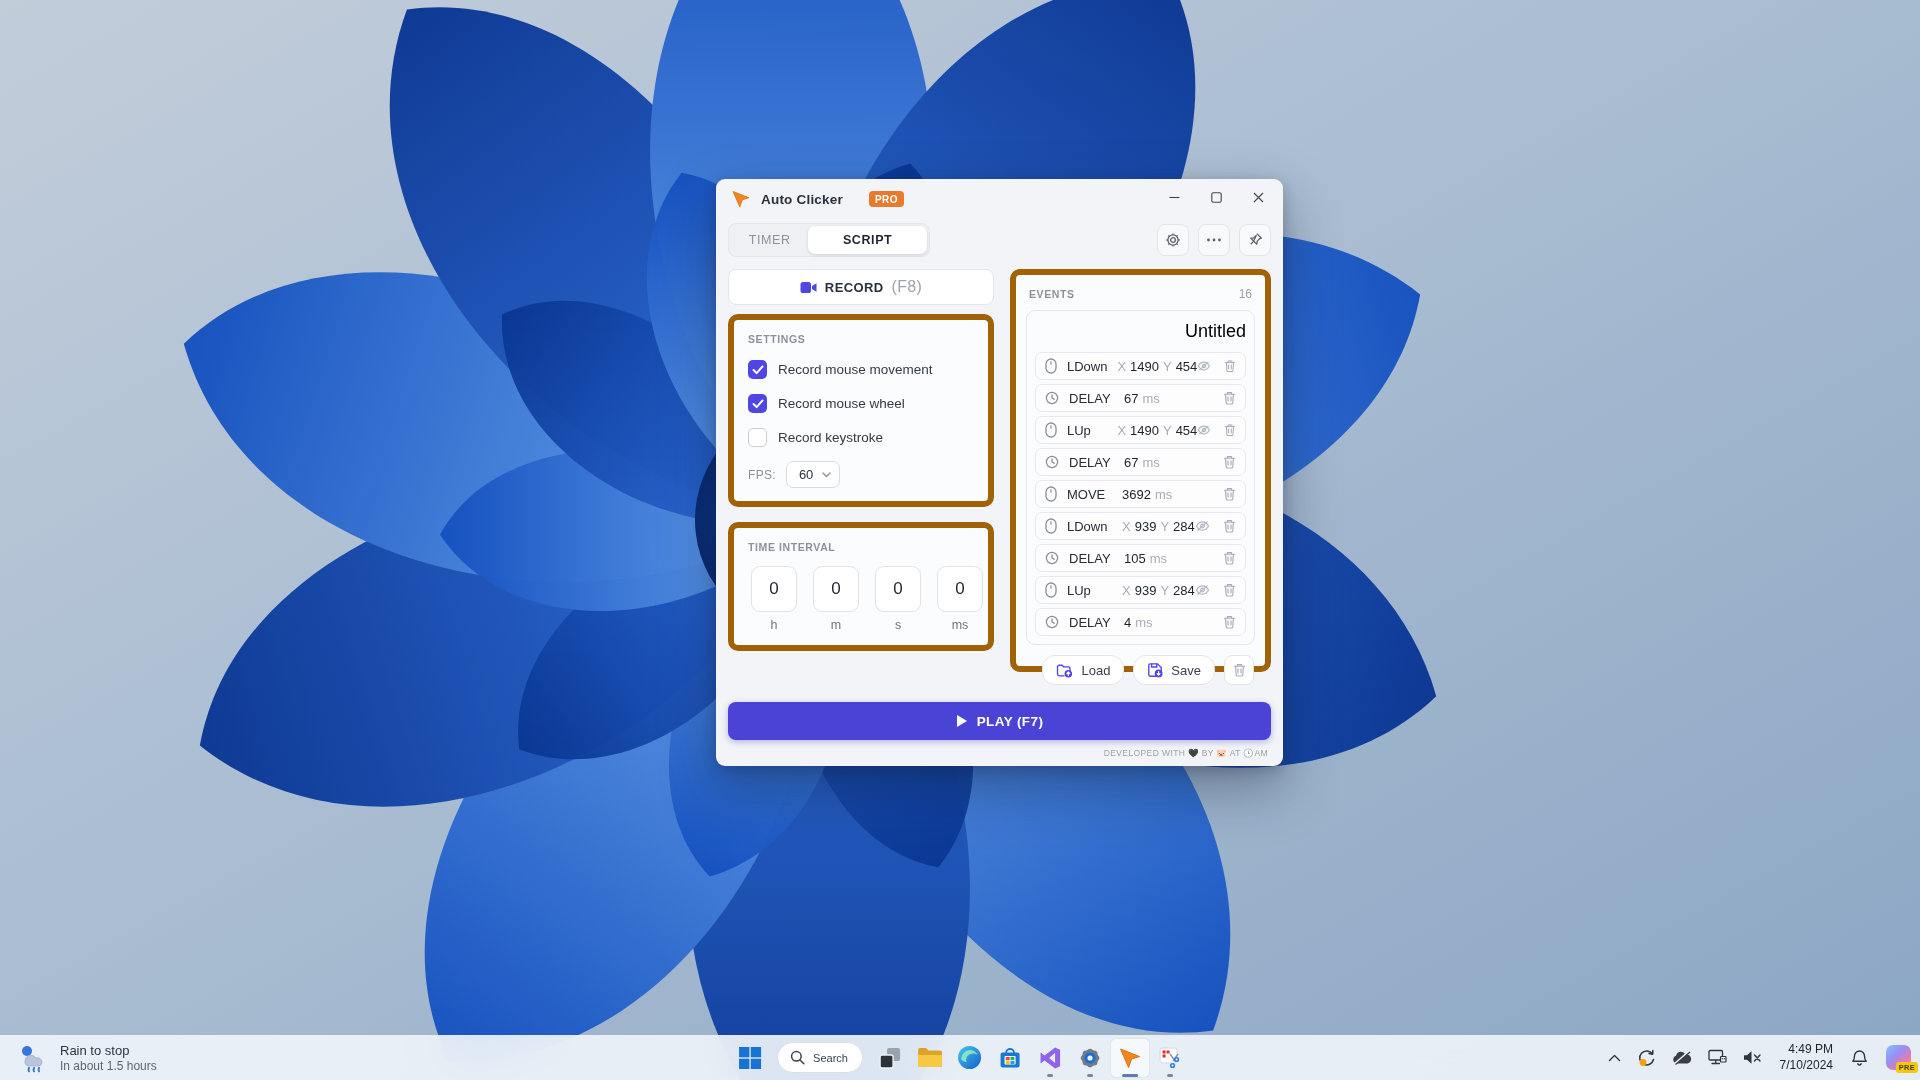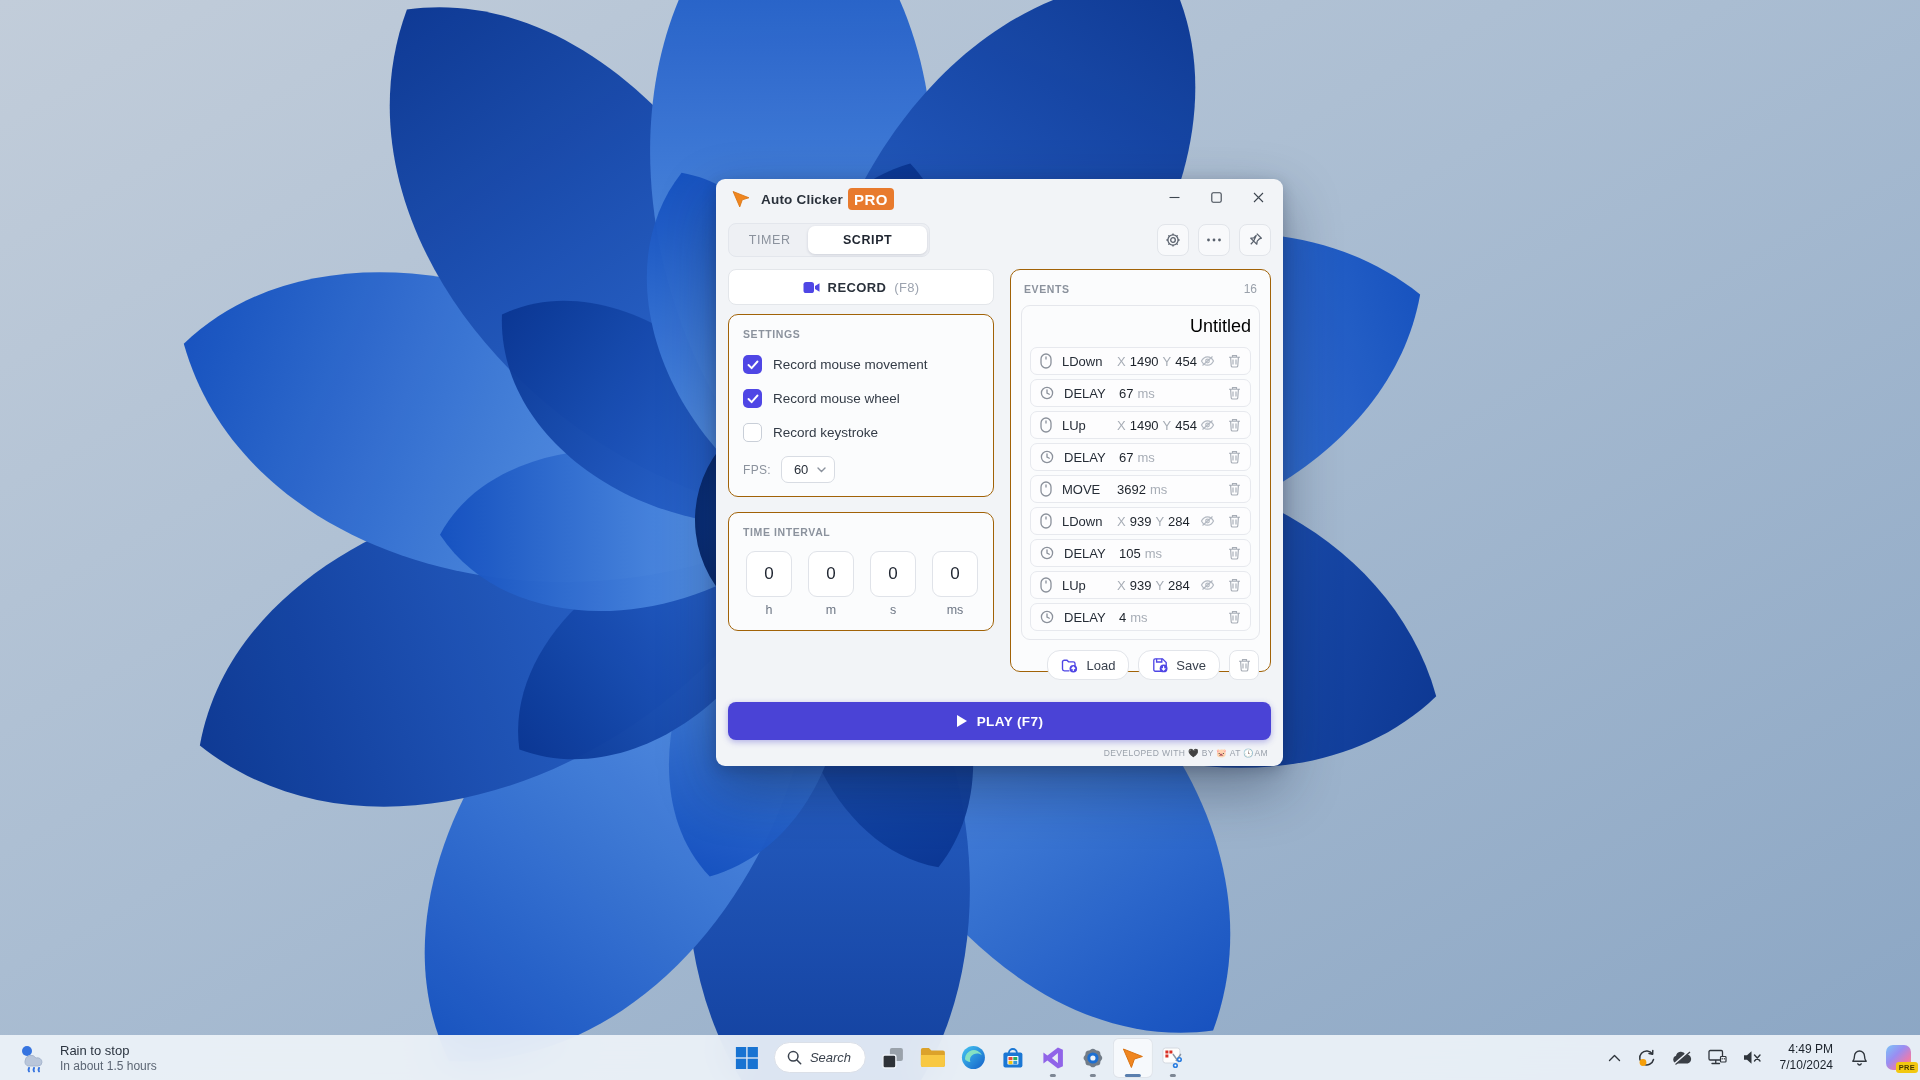--- a/index.html
+++ b/index.html
@@ -9,44 +9,44 @@
   .wallpaper { position:absolute; inset:0; width:1920px; height:1080px; }
 
   
   .app-window { position:absolute; left:716px; top:179px; width:567px; height:587px;
     background:#f2f4f7; border-radius:9px; color:#232a33; font-size:13px;
     box-shadow:0 22px 55px rgba(15,25,50,.38), 0 4px 14px rgba(15,25,50,.22); }
 
   .titlebar { height:40px; display:flex; align-items:center; padding-left:15px; }
   .app-logo { width:20px; height:20px; margin-right:10px; }
   .app-title { font-size:13.5px; font-weight:700; color:#2a313b; letter-spacing:.2px; }
-  .pro-badge { margin-left:5px; background:#e87a2d; color:#fff; font-size:15px; font-weight:700;
+  .pro-badge { margin-left:26px; background:#e87a2d; color:#fff; font-size:10px; font-weight:700;
     border-radius:4px; padding:2.5px 6px; letter-spacing:.5px; }
   .win-controls { position:absolute; top:2px; right:4px; display:flex; }
   .win-btn { width:42px; height:32px; display:flex; align-items:center; justify-content:center; color:#3e4650; border-radius:5px; }
 
   .tab-row { margin:4px 12px 0; display:flex; align-items:center; position:relative; }
   .segmented { display:flex; background:#eef0f4; border:1px solid #e3e6ec; border-radius:8px; padding:2px; height:34px; width:202px; }
   .seg-tab { display:flex; align-items:center; justify-content:center; font-size:12.5px; letter-spacing:.6px; border-radius:7px; }
   .seg-tab.inactive { width:82px; color:#8b929d; }
   .seg-tab.active { width:126px; background:#fff; color:#1f2530; font-weight:700; box-shadow:0 1px 3px rgba(20,30,60,.15); }
   .hdr-actions { position:absolute; right:0; top:1px; display:flex; gap:9px; }
   .hdr-btn { width:32px; height:32px; border:1px solid #e2e5ea; background:#f8f9fb; border-radius:8px;
     display:flex; align-items:center; justify-content:center; color:#59616d; }
 
   .content { position:relative; margin-top:12px; padding:0 12px; }
   .left-col { position:absolute; left:12px; top:0; width:266px; }
   .right-col { position:absolute; left:294px; top:0; width:261px; }
 
   .record-btn { height:36px; width:100%; background:#fff; border:1px solid #e3e6ea; border-radius:8px;
     display:flex; align-items:center; justify-content:center; gap:8px; }
   .record-label { font-size:13px; font-weight:600; color:#2a313b; letter-spacing:.4px; }
-  .record-hotkey { font-size:13px; color:#9ca3af; letter-spacing:.3px; }
-
-  .card { background:#fbfcfd; border:1px solid #a16207; border-radius:10px; padding:13px 14px; }
+  .record-hotkey { font-size:16px; color:#9ca3af; letter-spacing:.3px; }
+
+  .card { background:#fbfcfd; border:6px solid #a16207; border-radius:10px; padding:13px 14px; }
   .settings-card { margin-top:9px; }
   .card-heading { font-size:10.5px; font-weight:600; color:#8b929d; letter-spacing:.6px; }
 
   .cb-row { display:flex; align-items:center; margin-top:15px; gap:11px; }
   .cb { width:19px; height:19px; border-radius:5px; flex:none; display:flex; align-items:center; justify-content:center; }
   .cb.checked { background:#4f46e5; }
   .cb.unchecked { background:#fff; border:1.5px solid #c9cfd8; }
   .cb-label { font-size:13.5px; color:#333b46; }
 
   .fps-row { display:flex; align-items:center; margin-top:14px; gap:10px; }
@@ -93,21 +93,21 @@
   .weather { position:absolute; left:10px; top:4px; display:flex; align-items:center; gap:10px; height:37px; padding:0 8px; border-radius:6px; }
   .weather-title { font-size:13px; color:#2b3440; }
   .weather-sub { font-size:12px; color:#5c6674; margin-top:1px; }
   .tb-center { position:absolute; left:50%; top:0; transform:translateX(-50%); height:45px; display:flex; align-items:center; }
   .tb-slot { width:40px; height:40px; display:flex; align-items:center; justify-content:center; position:relative; border-radius:6px; }
   .tb-slot.active-app { background:rgba(255,255,255,.6); box-shadow:inset 0 0 0 1px rgba(120,135,155,.18); }
   .run-dash { position:absolute; bottom:1px; left:50%; transform:translateX(-50%); width:6px; height:3px; border-radius:2px; background:#7d8794; }
   .run-dash.active { width:16px; background:#5a7fae; }
   .search-pill { height:31px; background:#fff; border:1px solid #dbe0e8; border-radius:17px;
     display:flex; align-items:center; gap:8px; padding:0 14px 0 12px; margin:0 7px; }
-  .search-label { font-size:13px; color:#3a424d;font-style:italic; }
+  .search-label { font-size:11px; color:#3a424d; }
   .tray { position:absolute; right:9px; top:0; height:45px; display:flex; align-items:center; gap:16px; }
   .tray-ic { color:#2f353c; display:flex; align-items:center; justify-content:center; }
   .tray-time { text-align:right; font-size:12px; color:#1c232c; line-height:1.3; margin:0 2px; }
   .copilot-wrap { position:relative; margin-left:2px; }
   .copilot-ic { width:25px; height:25px; border-radius:7px;
     background:linear-gradient(135deg,#7cc5f7 0%,#9a8df2 40%,#e87bb0 72%,#f2b14e 100%); }
   .pre-badge { position:absolute; right:-7px; bottom:-3px; background:#f2c811; color:#4a3a00;
     font-size:7.5px; font-weight:700; padding:1px 3px; border-radius:3px; letter-spacing:.3px; }
   svg { display:block; }
 </style>

